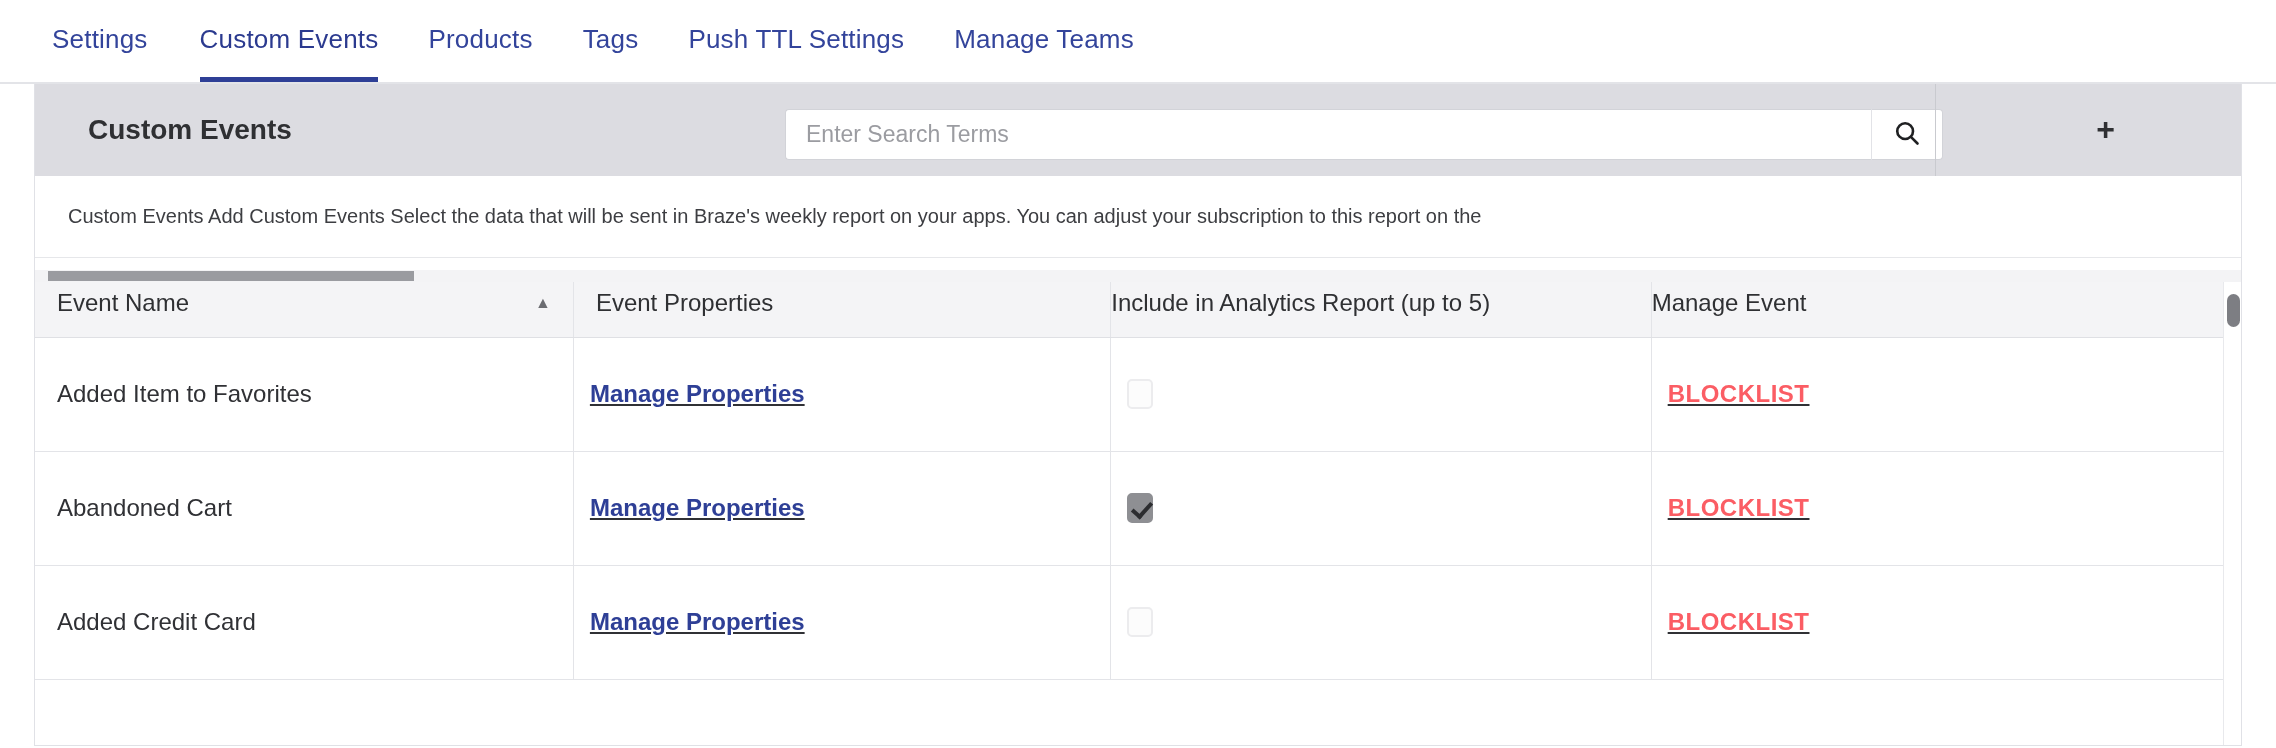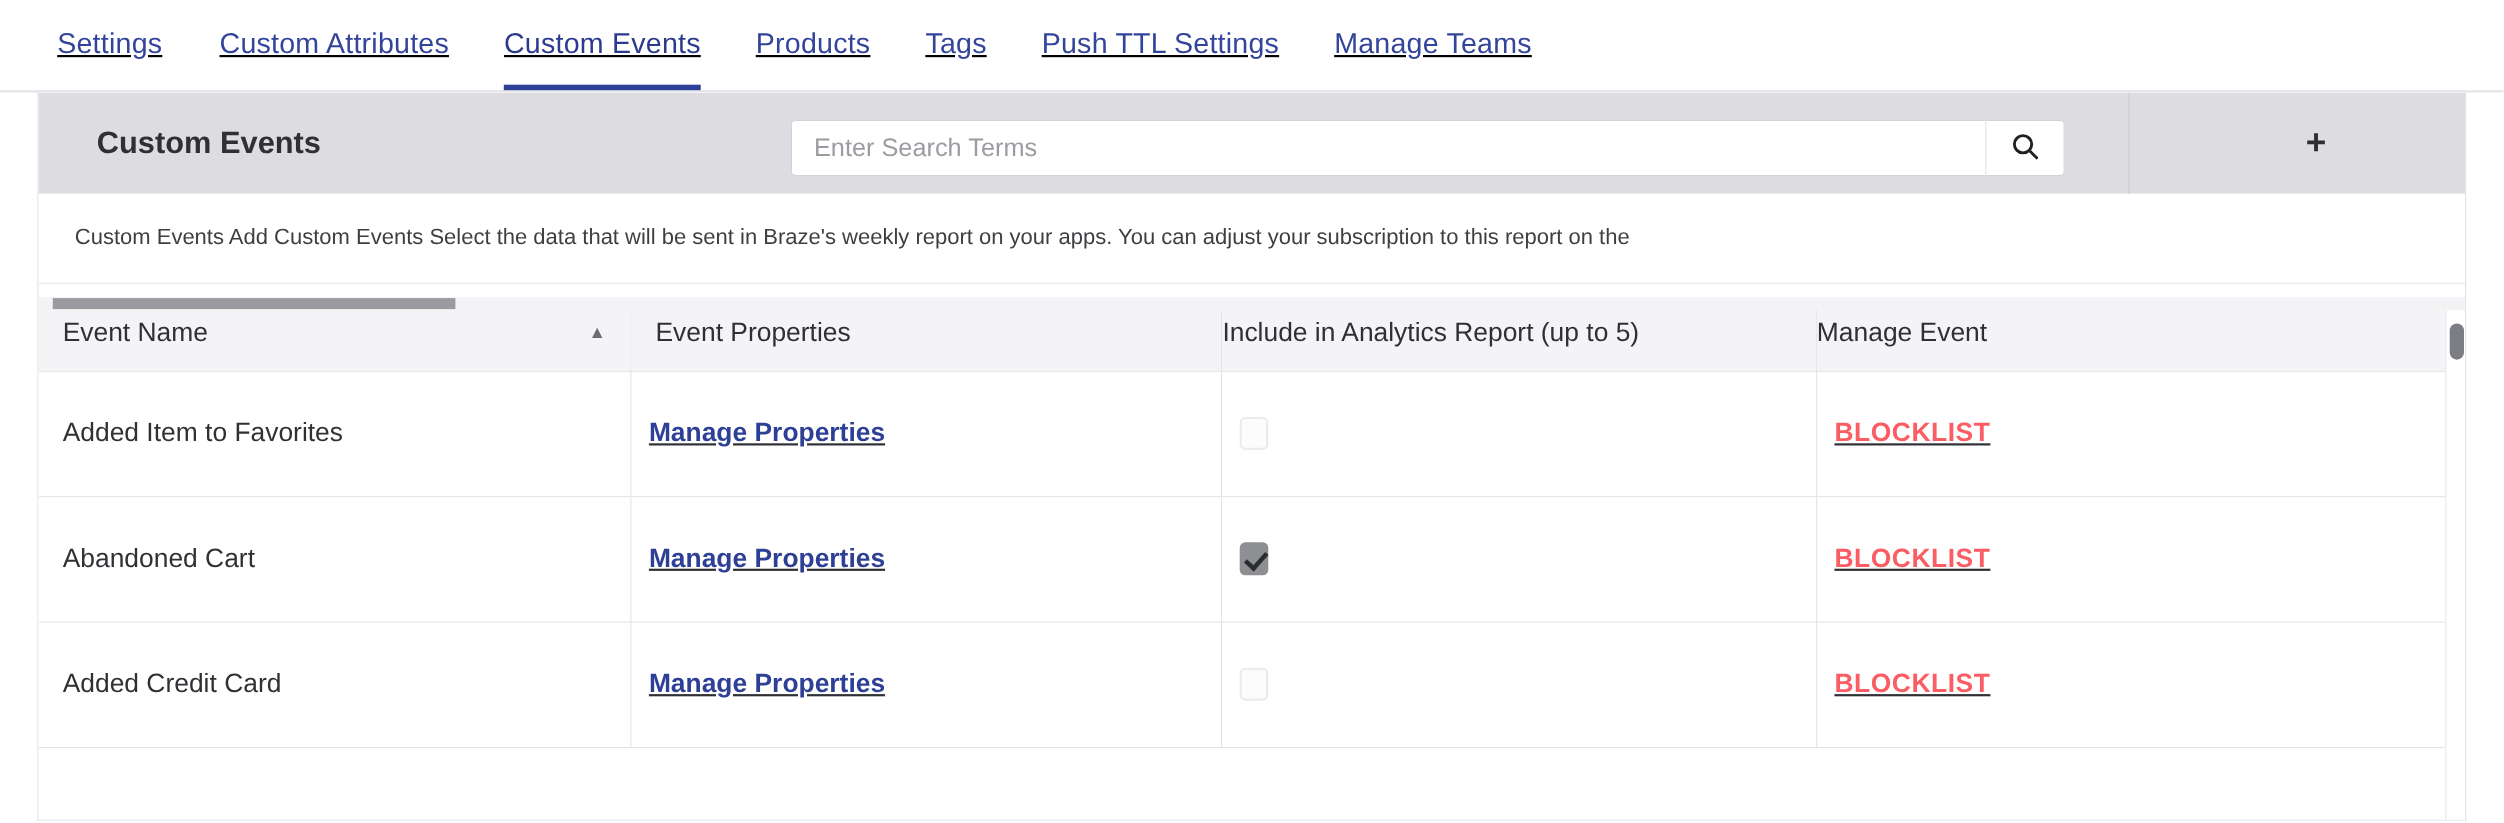--- a/index.html
+++ b/index.html
@@ -13,21 +13,20 @@
 
   
   .tabbar {
     position: relative;
     height: 84px;
     background: #ffffff;
     display: flex;
     align-items: flex-start;
     padding-left: 52px;
     border-bottom: 2px solid #e3e4e8;
-    text-decoration: underline;
   }
   .tab {
     font-size: 26px;
     color: #33449b;
     letter-spacing: .2px;
     padding: 24px 0 22px 0;
     margin-right: 50px;
     white-space: nowrap;
     cursor: pointer;
     position: relative;
@@ -61,21 +60,21 @@
   }
   .panel-title {
     font-size: 28px;
     font-weight: bold;
     color: #2f3033;
     padding-left: 53px;
     white-space: nowrap;
   }
   .search-wrap {
     position: absolute;
-    left: 684px;
+    left: 750px;
     top: 25px;
     display: flex;
     height: 51px;
   }
   .search-input {
     width: 1086px;
     height: 51px;
     border: 1px solid #d2d3d8;
     border-right: none;
     border-radius: 4px 0 0 4px;
@@ -278,21 +277,20 @@
     height: 33px;
     background: #7d7e83;
     border-radius: 7px;
   }
 </style>
 </head>
 <body>
 
 <div class="tabbar">
   <div class="tab">Settings</div>
-  <div class="tab">Custom Attributes</div>
   <div class="tab active">Custom Events</div>
   <div class="tab">Products</div>
   <div class="tab">Tags</div>
   <div class="tab">Push TTL Settings</div>
   <div class="tab">Manage Teams</div>
 </div>
 
 <div class="panel">
 
   <div class="panel-header">

